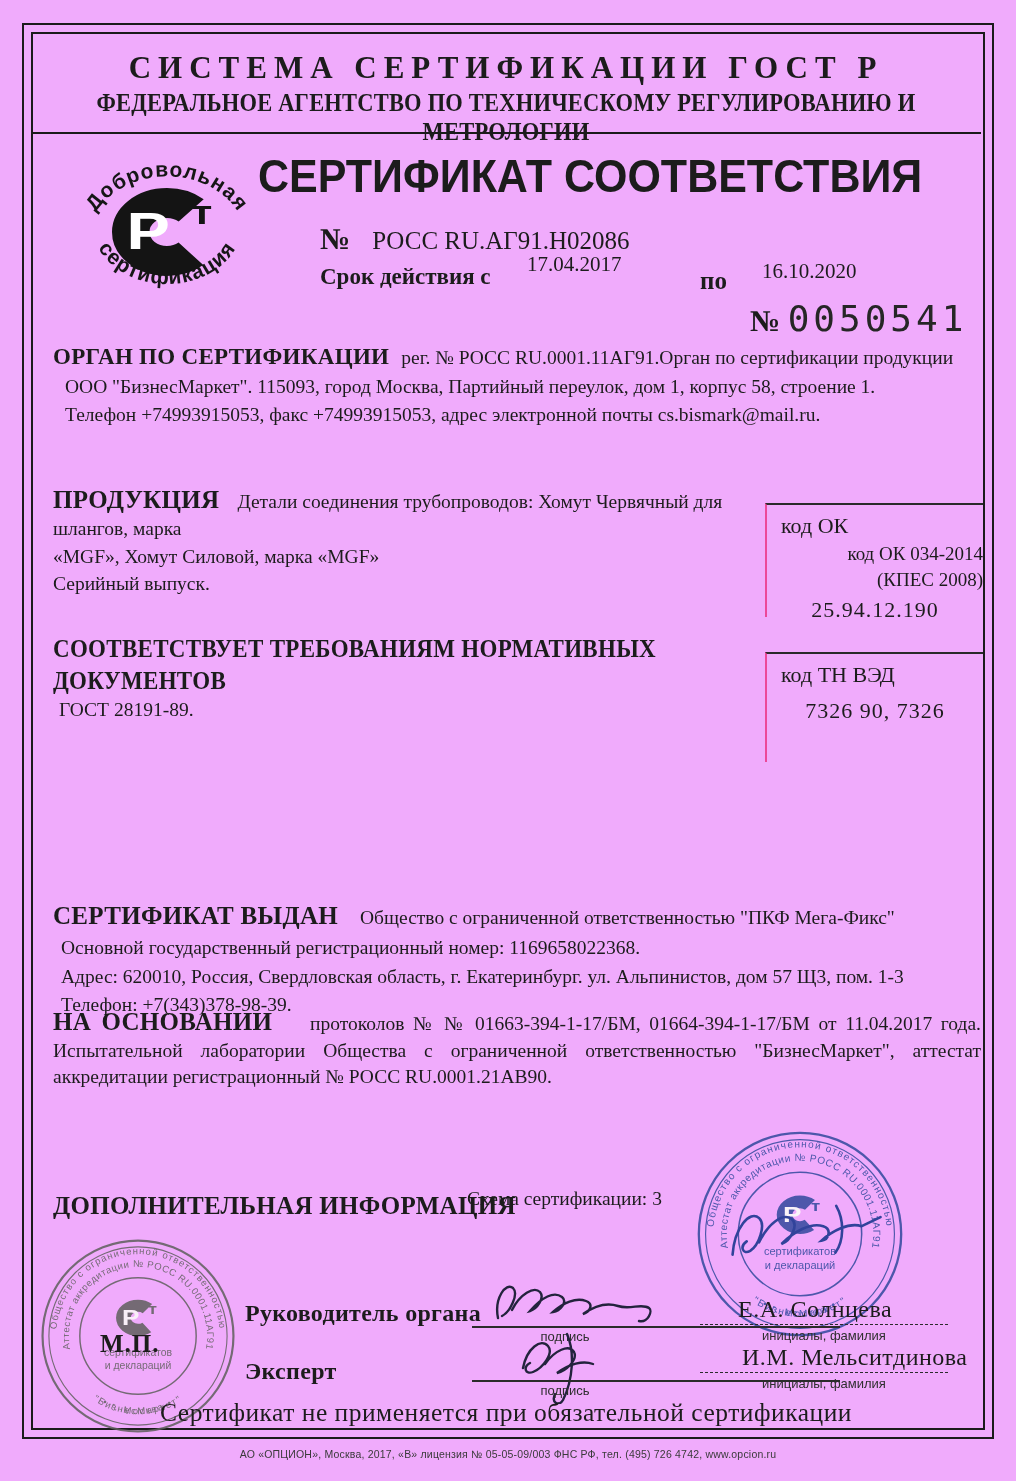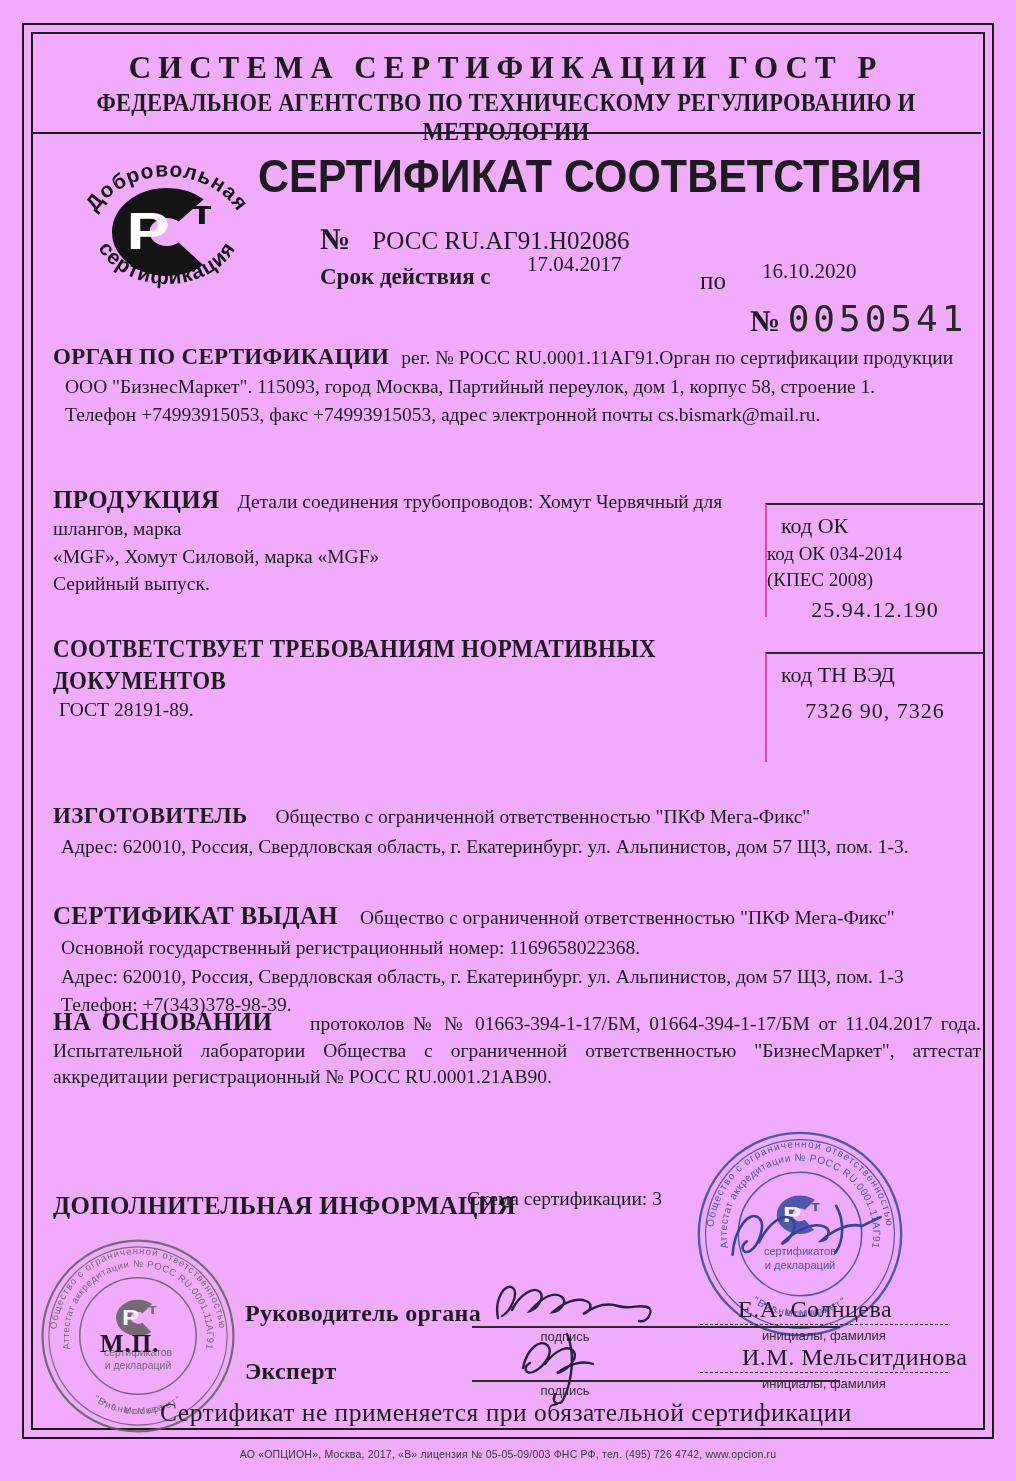--- a/index.html
+++ b/index.html
@@ -14,31 +14,31 @@
   .hdr1{left:31px;top:50px;width:950px;text-align:center;font-size:31px;font-weight:bold;letter-spacing:7px;}
   .hdr2{left:31px;top:92px;width:950px;text-align:center;font-size:22.5px;font-weight:bold;letter-spacing:0.2px;transform:scaleY(1.12);}
   .hdr-sep{left:33px;top:132px;width:948px;border-top:2px solid #1b1b1b;height:0;}
   .doc-title{left:258px;top:152px;width:700px;font-family:"Liberation Sans",sans-serif;
     font-size:43px;font-weight:900;letter-spacing:0px;transform:scaleY(1.08);white-space:nowrap;}
   .no-sign{font-weight:bold;}
   .cert-no-row{left:320px;top:222px;font-size:25px;}
   .cert-no-row .no-sign{font-size:30px;margin-right:22px;}
   .validity-row{left:320px;top:264px;font-size:23px;font-weight:bold;}
   .date-from{left:527px;top:252px;font-size:21px;font-weight:normal;}
-  .po-label{left:700px;top:267px;font-size:25px;font-weight:normal;}
+  .po-label{left:700px;top:267px;font-size:25px;font-weight:bold;}
   .date-to{left:762px;top:259px;font-size:21px;}
   .blank-no{left:750px;top:298px;font-size:30px;font-weight:bold;white-space:nowrap;}
   .blank-no .digits{font-family:"DejaVu Sans Mono",monospace;font-weight:normal;font-size:36px;letter-spacing:4px;color:#262626;}
   .para{line-height:1.32;}
   .s-head{font-weight:bold;font-size:23px;letter-spacing:0.3px;}
   .s-head-lg{font-weight:bold;font-size:25px;letter-spacing:0.3px;}
   .s-text{font-size:19.5px;}
   .codebox{border-top:2px solid #2a2a2a;border-left:2px solid #ec4899;}
   .codebox .lbl{font-size:22px;margin:8px 0 2px 14px;}
-  .codebox .c{ text-align:left;font-size:19px;margin-top:4px;}
+  .codebox .c{ text-align:right;font-size:19px;margin-top:4px;}
   .codebox .v{ text-align:center;font-size:22px;margin-top:6px;letter-spacing:1px;}
   .sig-line{border-bottom:2px solid #2b2b2b;height:0;}
   .cap{font-family:"Liberation Sans",sans-serif;font-size:13px;color:#2e2e2e;text-align:center;}
   .role{font-size:24px;font-weight:bold;letter-spacing:0.3px;}
   .name{font-size:24px;letter-spacing:0.5px;white-space:nowrap;}
   .disclaimer{left:31px;top:1398px;width:950px;text-align:center;font-size:25.5px;letter-spacing:0.5px;}
   .fineprint{left:0;top:1448px;width:1016px;text-align:center;font-family:"Liberation Sans",sans-serif;font-size:10.5px;color:#3a3a3a;letter-spacing:0.2px;}
   .mp{font-size:25px;font-weight:bold;letter-spacing:1px;}
   svg text{font-family:"Liberation Sans",sans-serif;}
 </style>
@@ -114,25 +114,20 @@
   <div class="abs para" style="left:53px;top:633px;width:720px;">
     <div class="s-head" style="transform:scaleY(1.08);transform-origin:left top;">СООТВЕТСТВУЕТ ТРЕБОВАНИЯМ НОРМАТИВНЫХ ДОКУМЕНТОВ</div>
     <div class="s-text" style="margin-left:6px;margin-top:3px;font-family:Liberation Serif, serif;">ГОСТ 28191-89.</div>
   </div>
 
   <div class="abs codebox" style="left:765px;top:652px;width:216px;height:108px;">
     <div class="lbl">код ТН ВЭД</div>
     <div class="v" style="margin-top:10px;">7326 90, 7326</div>
   </div>
 
-  <div class="abs para" style="left:53px;top:801px;width:925px;">
-    <span class="s-head">ИЗГОТОВИТЕЛЬ</span>
-    <span class="s-text" style="margin-left:24px;">Общество с ограниченной ответственностью "ПКФ Мега-Фикс"</span>
-    <div class="s-text" style="margin-left:8px;margin-top:3px;">Адрес: 620010, Россия, Свердловская область, г. Екатеринбург. ул. Альпинистов, дом 57 Щ3, пом. 1-3.</div>
-  </div>
 
   <div class="abs para" style="left:53px;top:899px;width:925px;">
     <span class="s-head-lg">СЕРТИФИКАТ ВЫДАН</span>
     <span class="s-text" style="margin-left:18px;">Общество с ограниченной ответственностью "ПКФ Мега-Фикс"</span>
     <div class="s-text" style="margin-left:8px;margin-top:3px;">Основной государственный регистрационный номер: 1169658022368.</div>
     <div class="s-text" style="margin-left:8px;margin-top:3px;">Адрес: 620010, Россия, Свердловская область, г. Екатеринбург. ул. Альпинистов, дом 57 Щ3, пом. 1-3</div>
     <div class="s-text" style="margin-left:8px;margin-top:3px;">Телефон: +7(343)378-98-39.</div>
   </div>
 
   <div class="abs para" style="left:53px;top:1005px;width:928px;text-align:justify;">

